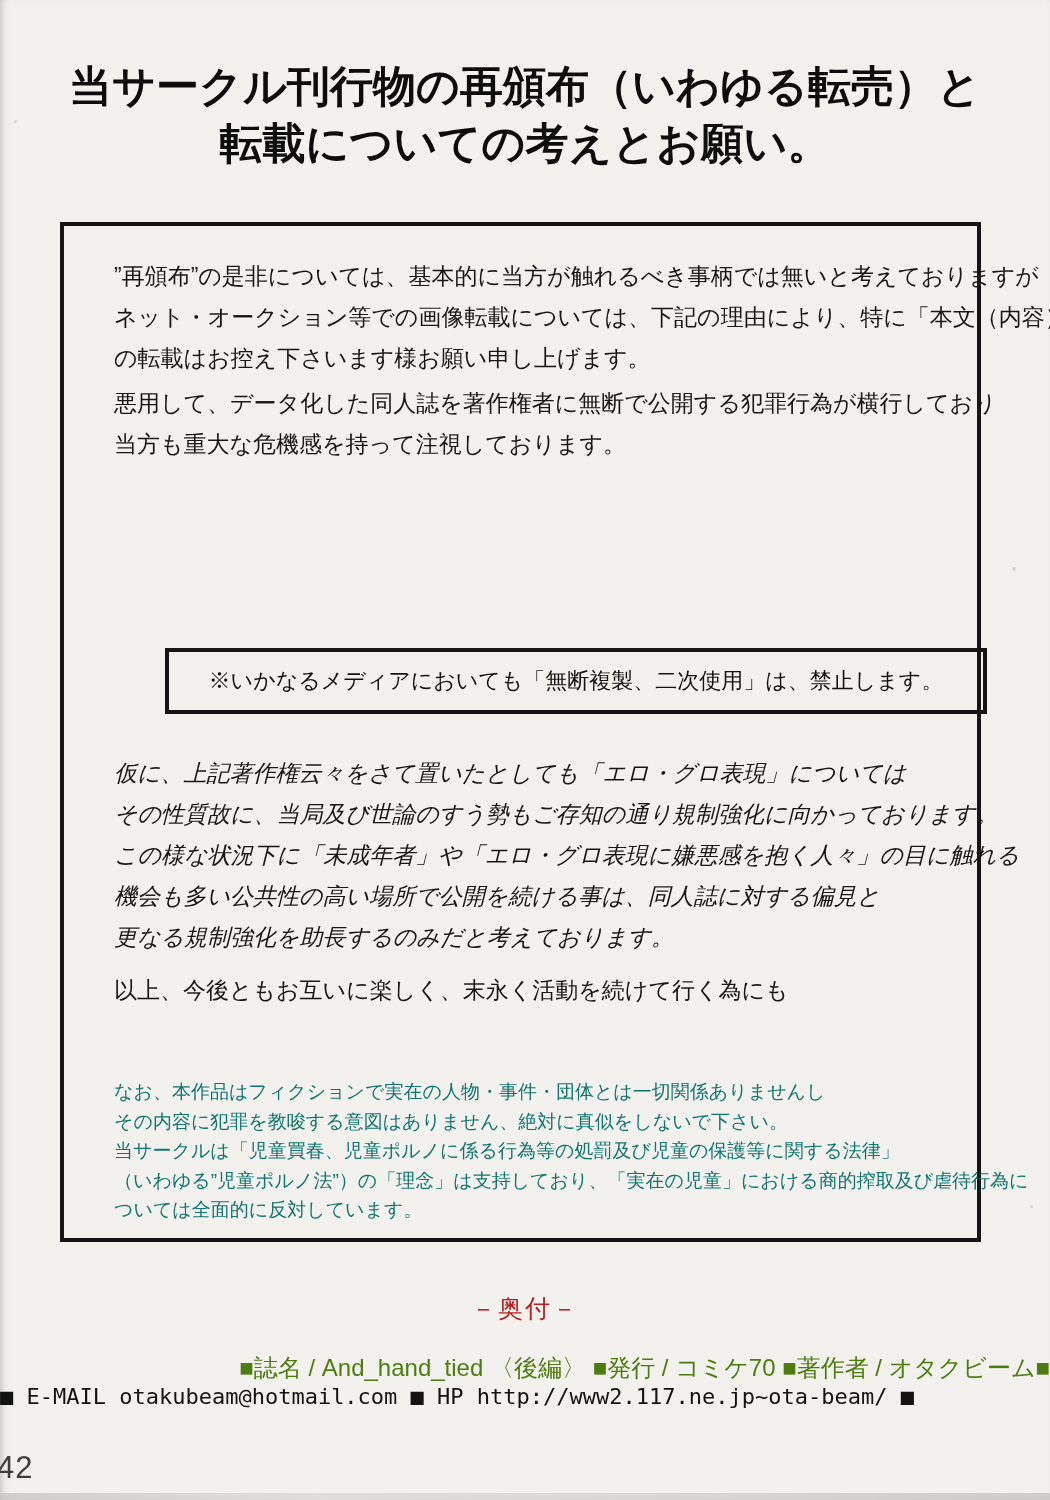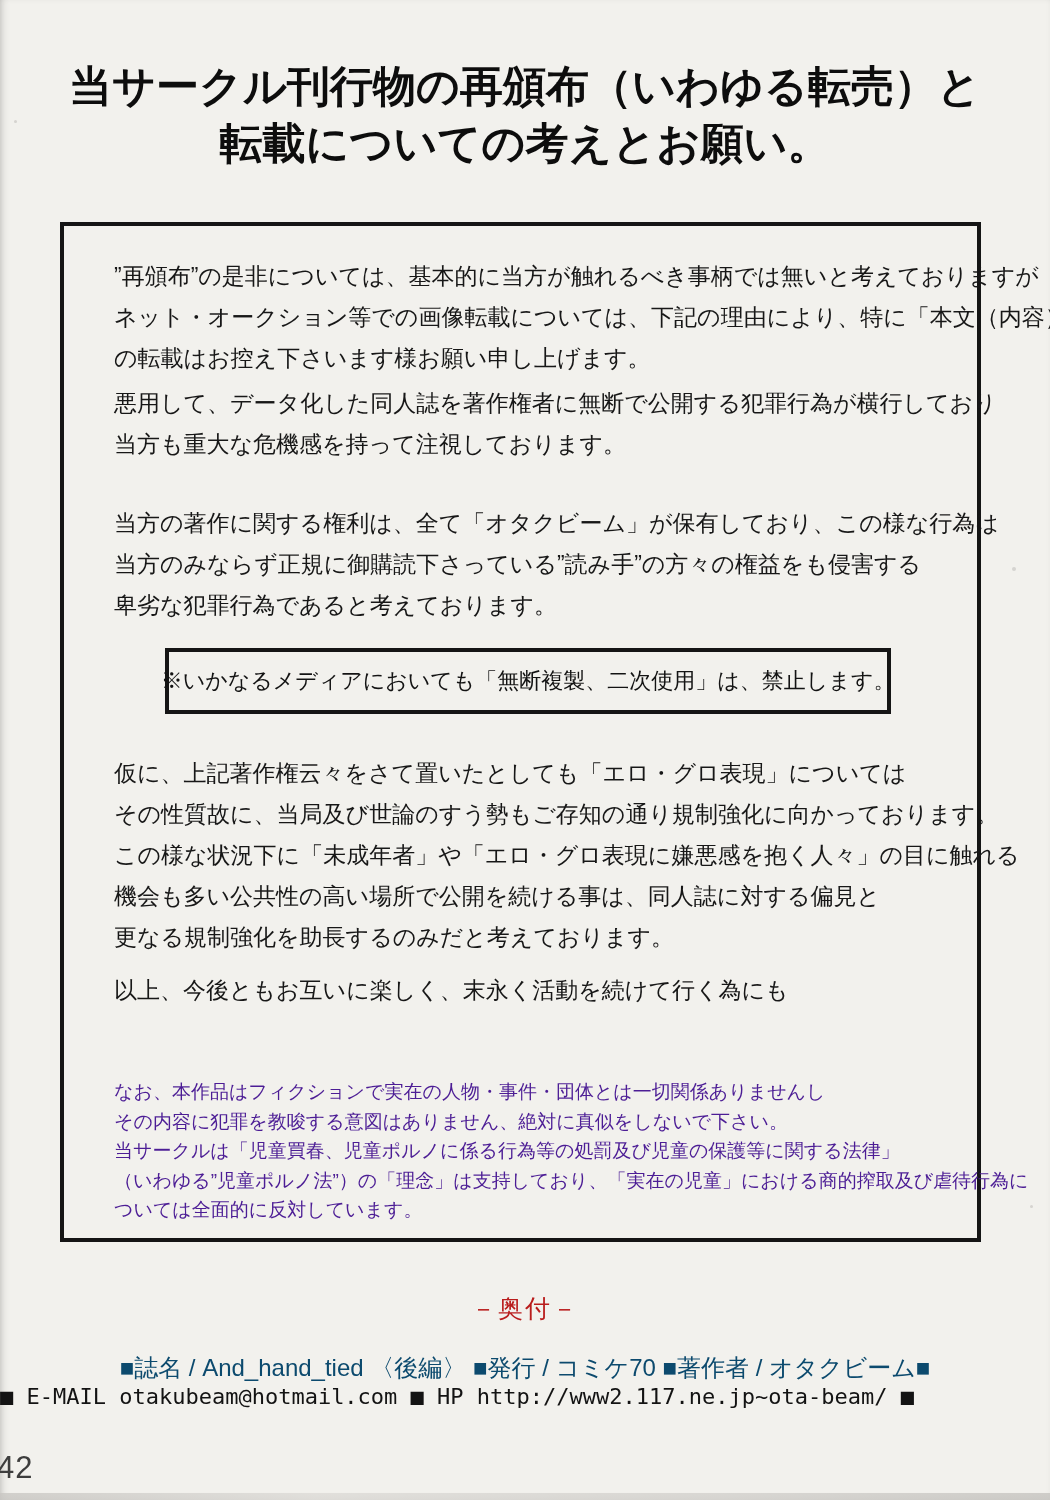--- a/index.html
+++ b/index.html
@@ -44,58 +44,58 @@
     position: absolute;
     left: 50px;
     font-size: 23px;
     line-height: 41px;
     color: #171717;
     white-space: nowrap;
   }
   .p1 { top: 30px; }
   .p2 { top: 157px; }
   .p3 { top: 277px; }
-  .p4 { top: 527px; }
+  .p4 { top: 527px; font-style: italic; }
   .p5 { top: 744px; }
   .warning-box {
     position: absolute;
     left: 101px; top: 422px;
-    width: 726px; height: 66px;
+    width: 822px; height: 66px;
     border: 4px solid #151515;
     display: flex;
     align-items: center;
     justify-content: center;
     font-size: 22px;
     color: #131313;
     white-space: nowrap;
   }
   .disclaimer {
     position: absolute;
     left: 50px; top: 851px;
     font-size: 19px;
     line-height: 29.5px;
-    color: #4c1d95;
+    color: #0f766e;
     white-space: nowrap;
   }
   .colophon-heading {
     position: absolute;
     top: 1292px; left: 0;
     width: 100%;
     text-align: center;
     font-size: 25px;
     color: #b91c1c;
     letter-spacing: 2px;
   }
   .colophon-line1 {
     position: absolute;
     top: 1352px; left: 0;
     width: 100%;
-    text-align: center;
+    text-align: right;
     font-size: 24px;
-    color: #0c4a6e;
+    color: #4d7c0f;
     white-space: nowrap;
   }
   .colophon-line2 {
     position: absolute;
     top: 1384px; left: 0;
     width: 100%;
     font-family: "DejaVu Sans Mono", "Liberation Mono", monospace;
     font-size: 22px;
     color: #131313;
     white-space: nowrap;
@@ -129,25 +129,20 @@
       <div>”再頒布”の是非については、基本的に当方が触れるべき事柄では無いと考えておりますが</div>
       <div>ネット・オークション等での画像転載については、下記の理由により、特に「本文（内容）」</div>
       <div>の転載はお控え下さいます様お願い申し上げます。</div>
     </div>
 
     <div class="para p2">
       <div>悪用して、データ化した同人誌を著作権者に無断で公開する犯罪行為が横行しており</div>
       <div>当方も重大な危機感を持って注視しております。</div>
     </div>
 
-    <div class="para p3">
-      <div>当方の著作に関する権利は、全て「オタクビーム」が保有しており、この様な行為は</div>
-      <div>当方のみならず正規に御購読下さっている”読み手”の方々の権益をも侵害する</div>
-      <div>卑劣な犯罪行為であると考えております。</div>
-    </div>
 
     <div class="warning-box">
       <span>※いかなるメディアにおいても「無断複製、二次使用」は、禁止します。</span>
     </div>
 
     <div class="para p4">
       <div>仮に、上記著作権云々をさて置いたとしても「エロ・グロ表現」については</div>
       <div>その性質故に、当局及び世論のすう勢もご存知の通り規制強化に向かっております。</div>
       <div>この様な状況下に「未成年者」や「エロ・グロ表現に嫌悪感を抱く人々」の目に触れる</div>
       <div>機会も多い公共性の高い場所で公開を続ける事は、同人誌に対する偏見と</div>

